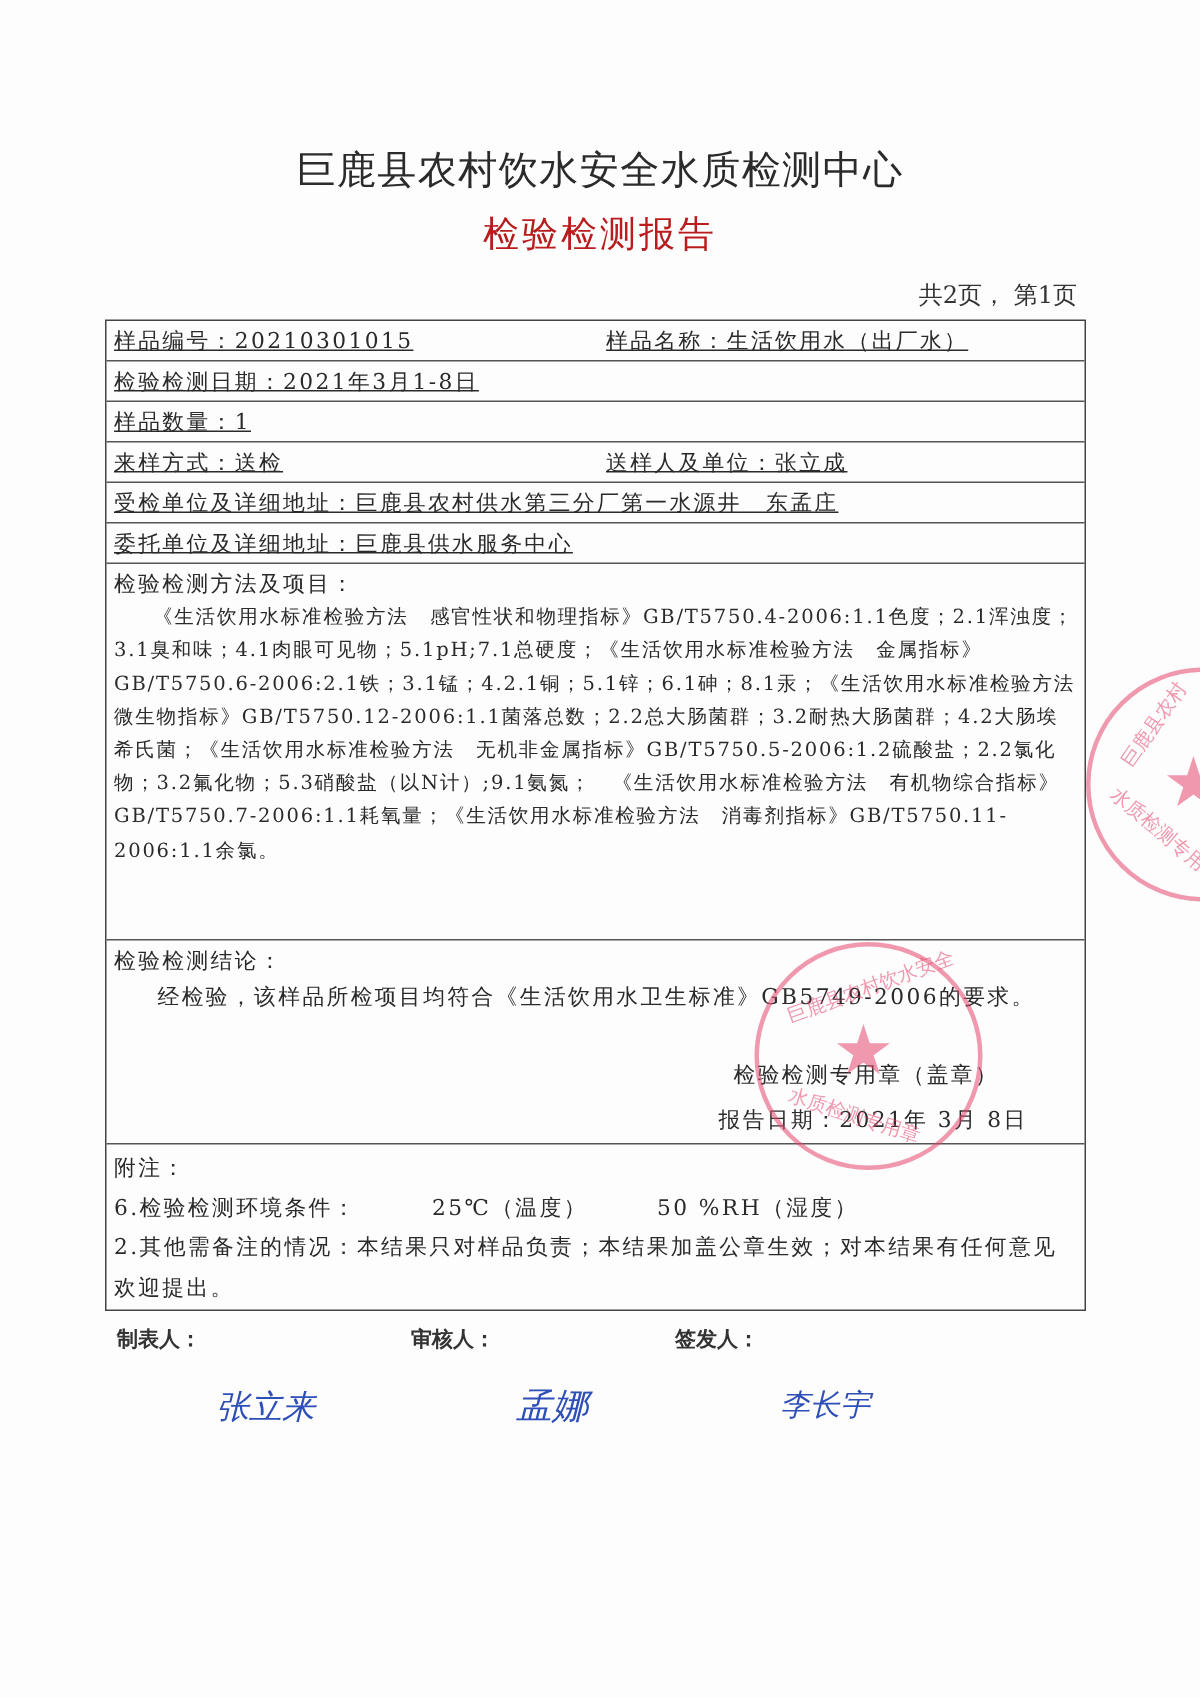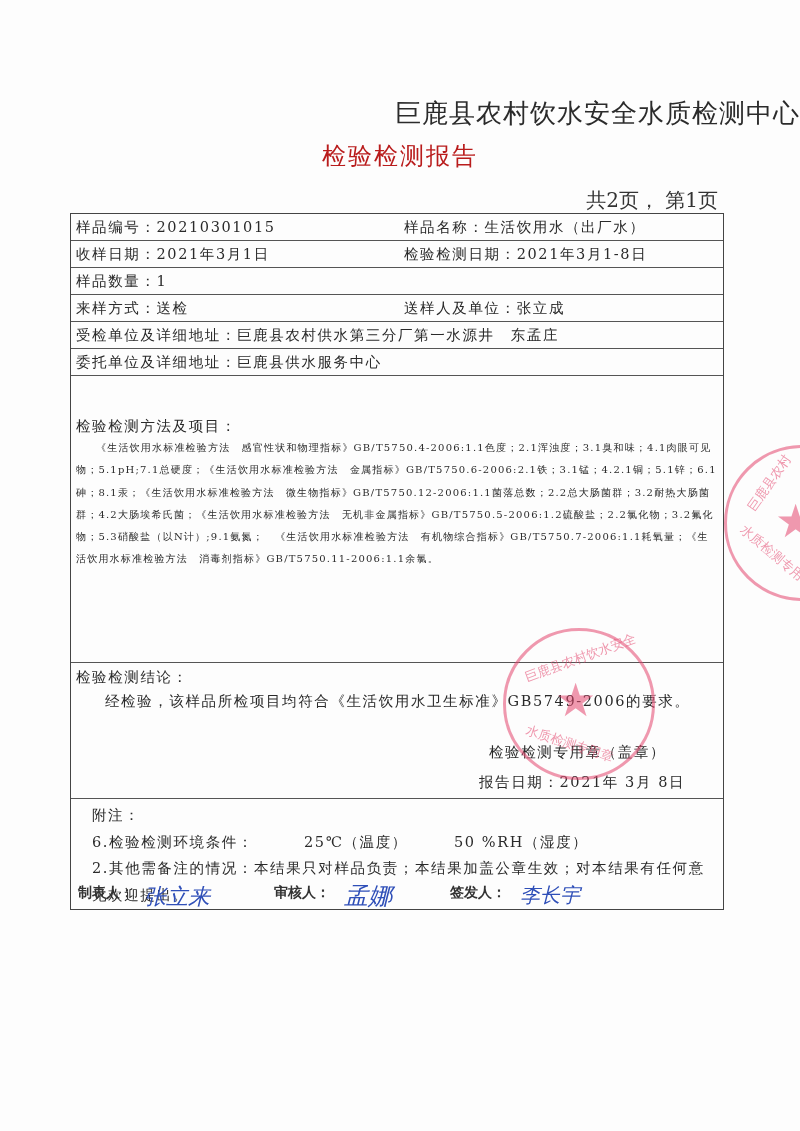--- a/index.html
+++ b/index.html
@@ -3,71 +3,71 @@
 <meta charset="utf-8">
 <style>
   html, body { margin: 0; padding: 0; }
   body {
     width: 800px; height: 1131px; position: relative; overflow: hidden;
     background: #fdfdfd;
     font-family: "DejaVu Serif", "Liberation Serif", serif;
     color: #2a2a2a;
   }
   .title1 {
-    position: absolute; left: 0; width: 800px; top: 96px; text-align: right;
+    position: absolute; left: 0; width: 800px; top: 96px; text-align: center;
     font-family: "DejaVu Sans", "Liberation Sans", sans-serif;
     font-size: 26px; letter-spacing: 1px; color: #2b2b2b;
   }
   .title2 {
     position: absolute; left: 0; width: 800px; top: 140px; text-align: center;
     font-family: "DejaVu Sans", "Liberation Sans", sans-serif;
     font-size: 24px; letter-spacing: 2px; color: #b91c1c;
   }
   .pageinfo {
-    position: absolute; right: 82px; top: 187px; font-size: 20px; color: #333;
+    position: absolute; right: 82px; top: 187px; font-size: 16px; color: #333;
   }
   .report {
     position: absolute; left: 70px; top: 213px; width: 654px;
     border: 1.5px solid #444; box-sizing: border-box;
     font-size: 14.5px; letter-spacing: 1.6px;
   }
   .row {
     display: flex; border-bottom: 1.5px solid #555; height: 27px; box-sizing: border-box;
     align-items: center;
   }
-  .cell { padding-left: 5px; white-space: nowrap; }
+  .cell { padding-left: 5px; white-space: nowrap; text-decoration: underline; }
   .half-l { width: 323px; }
   .half-r { flex: 1; }
   .full { flex: 1; }
   .methods {
     height: 251px; border-bottom: 1.5px solid #555; box-sizing: border-box;
-    padding: 3px 4px 0 5px; line-height: 22.2px; margin-top: 36px;
+    padding: 3px 4px 0 5px; line-height: 22.2px;
   }
-  .methods .body { text-indent: 2em; letter-spacing: 1.2px; font-size: 10px; }
+  .methods .body { text-indent: 2em; letter-spacing: 1.2px; font-size: 13px; }
   .conclusion {
     height: 136px; border-bottom: 1.5px solid #555; box-sizing: border-box;
     padding: 3px 5px 0 5px; position: relative;
   }
   .conclusion .line1 { line-height: 22px; }
   .conclusion .line2 { line-height: 26px; padding-left: 2em; }
   .conclusion .seal-label { position: absolute; left: 418px; top: 80px; }
   .conclusion .report-date { position: absolute; left: 408px; top: 110px; }
   .notes {
-    height: 110px; box-sizing: border-box; padding: 3px 5px 0 5px; line-height: 26.5px; margin-left: 16px;
+    height: 110px; box-sizing: border-box; padding: 3px 5px 0 5px; line-height: 26.5px;
   }
   .notes .env span { display: inline-block; }
   .signs {
     position: absolute; top: 878px; left: 78px; width: 640px; height: 60px;
     font-family: "DejaVu Sans", "Liberation Sans", sans-serif; font-size: 14px; font-weight: bold;
     color: #333;
   }
   .sign-item { position: absolute; top: 6px; }
   .sig {
     position: absolute; font-family: "DejaVu Serif", serif; font-weight: normal;
-    color: #2f4fb8; font-style: italic;
+    color: #2f4fb8; font-style: italic; margin-top: 41px;
   }
   .stamp {
     position: absolute; border-radius: 50%; border: 3px solid rgba(228,70,110,0.55);
     pointer-events: none;
   }
   .stamp .star {
     position: absolute; color: rgba(228,70,110,0.55); font-size: 46px; line-height: 1;
   }
   .stamp .arc-text {
     position: absolute; color: rgba(228,70,110,0.55); font-size: 13px; font-family: "DejaVu Sans", sans-serif;
@@ -80,21 +80,20 @@
 <div class="title1">巨鹿县农村饮水安全水质检测中心</div>
 <div class="title2">检验检测报告</div>
 <div class="pageinfo">共2页， 第1页</div>
 
 <div class="report">
   <div class="row">
     <div class="cell half-l">样品编号：20210301015</div>
     <div class="cell half-r">样品名称：生活饮用水（出厂水）</div>
   </div>
   <div class="row">
-    <div class="cell half-l">收样日期：2021年3月1日</div>
     <div class="cell half-r">检验检测日期：2021年3月1-8日</div>
   </div>
   <div class="row">
     <div class="cell half-l">样品数量：1</div>
   </div>
   <div class="row">
     <div class="cell half-l">来样方式：送检</div>
     <div class="cell half-r">送样人及单位：张立成</div>
   </div>
   <div class="row">

